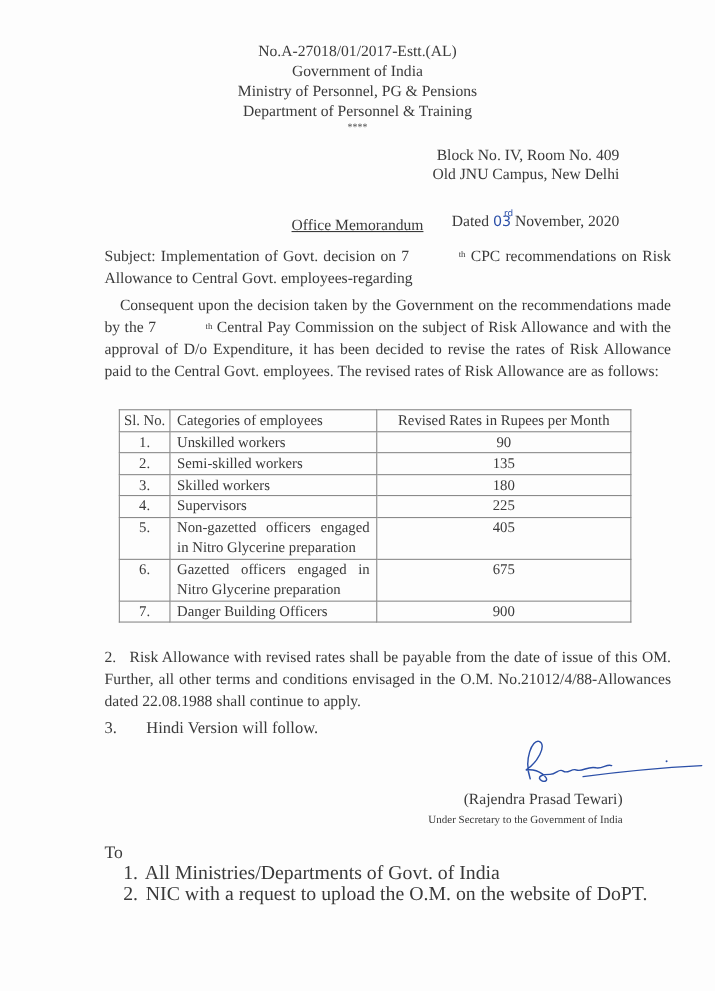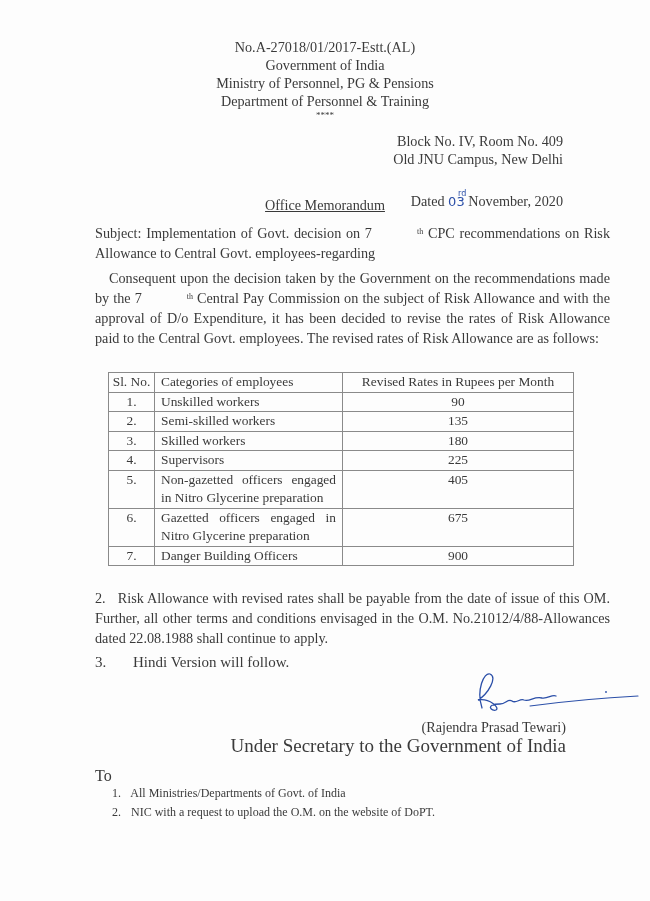--- a/index.html
+++ b/index.html
@@ -13,21 +13,21 @@
   .para { left:95px; width:515px; font-size:14.2px; line-height:20px; text-align:justify; }
   sup { font-size:8px; vertical-align:top; position:relative; top:-1px;margin-left:45px; }
   table.rates { position:absolute; left:108px; top:372px; width:466px; border-collapse:collapse;
                 font-size:13.4px; }
   table.rates td { border:1px solid #8a8a8a; padding:0 6px; line-height:18.5px; vertical-align:top;margin-top:25px; }
   table.rates td.sl { text-align:center; width:45px; padding:0; }
   table.rates td.cat { width:175px; text-align:justify; }
   table.rates td.rate { text-align:center; }
   .hand { color:#2b4fa8; font-family:"DejaVu Sans","Liberation Sans",sans-serif; }
   ol.tolist { position:absolute; left:112px; top:778px; margin:0; padding:0; list-style:none;
-              font-size:12px; line-height:19px; }
+              font-size:18px; line-height:19px; }
   ol.tolist li span.n { display:inline-block; width:16px; }
 </style>
 </head>
 <body>
 
 <div class="page serif">
 
   <div class="abs hdr" style="top:38px;">No.A-27018/01/2017-Estt.(AL)</div>
   <div class="abs hdr" style="top:56px;">Government of India</div>
   <div class="abs hdr" style="top:74px;">Ministry of Personnel, PG &amp; Pensions</div>
@@ -105,21 +105,21 @@
     <span style="display:inline-block; width:38px;">3.</span><span>Hindi Version will follow.</span>
   </div>
 
   <svg class="abs" style="left:470px; top:668px;" width="170" height="50" viewBox="0 0 170 50">
     <path d="M12 40 C 6 22, 14 4, 20 6 C 28 9, 18 26, 8 32 C 20 30, 30 40, 26 42 C 22 44, 14 36, 30 36 C 36 36, 38 30, 42 33 C 46 36, 50 30, 54 32 C 60 34, 64 28, 72 30 C 78 31, 82 26, 86 28" fill="none" stroke="#2b4fa8" stroke-width="1.3" stroke-linecap="round"></path>
     <path d="M60 38 C 90 34, 130 30, 168 28" fill="none" stroke="#2b4fa8" stroke-width="1.1" stroke-linecap="round"></path>
     <circle cx="136" cy="24" r="0.9" fill="#2b4fa8"></circle>
   </svg>
 
   <div class="abs" style="right:84px; top:718px; font-size:14.2px; line-height:18px; text-align:right;">(Rajendra Prasad Tewari)</div>
-  <div class="abs" style="right:84px; top:737px; font-size:19px; line-height:18px; text-align:right;">Under Secretary to the Government of India</div>
+  <div class="abs" style="right:84px; top:737px; font-size:10px; line-height:18px; text-align:right;">Under Secretary to the Government of India</div>
 
   <div class="abs" style="left:95px; top:767px; font-size:16px; line-height:18px;text-align:right;">To</div>
   <ol class="tolist" style="top:784px;">
     <li><span class="n">1.</span> <span>All Ministries/Departments of Govt. of India</span></li>
     <li><span class="n">2.</span> <span>NIC with a request to upload the O.M. on the website of DoPT.</span></li>
   </ol>
 
 </div>
 
 </body></html>

